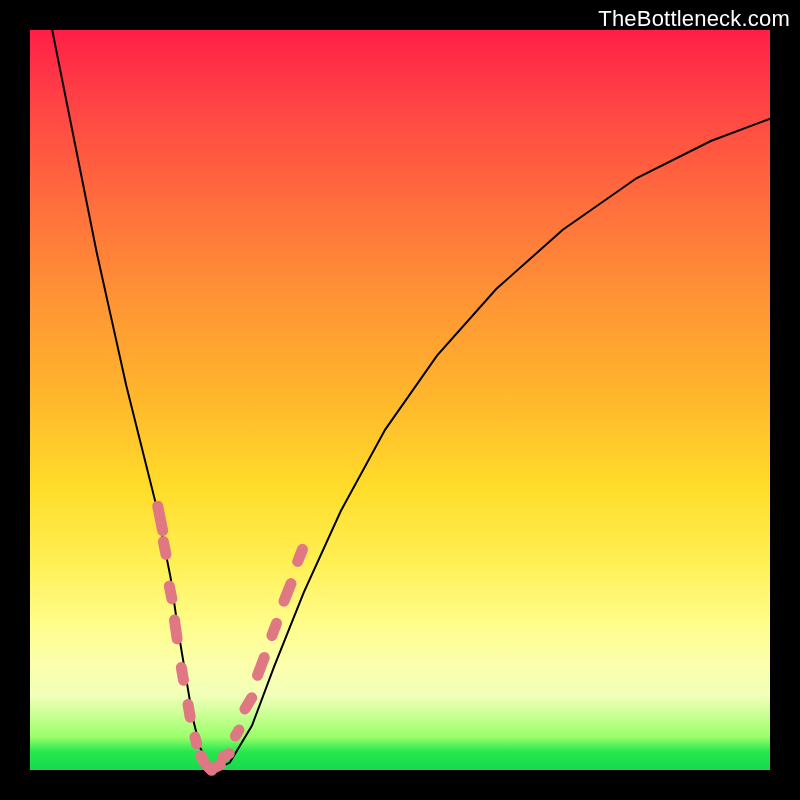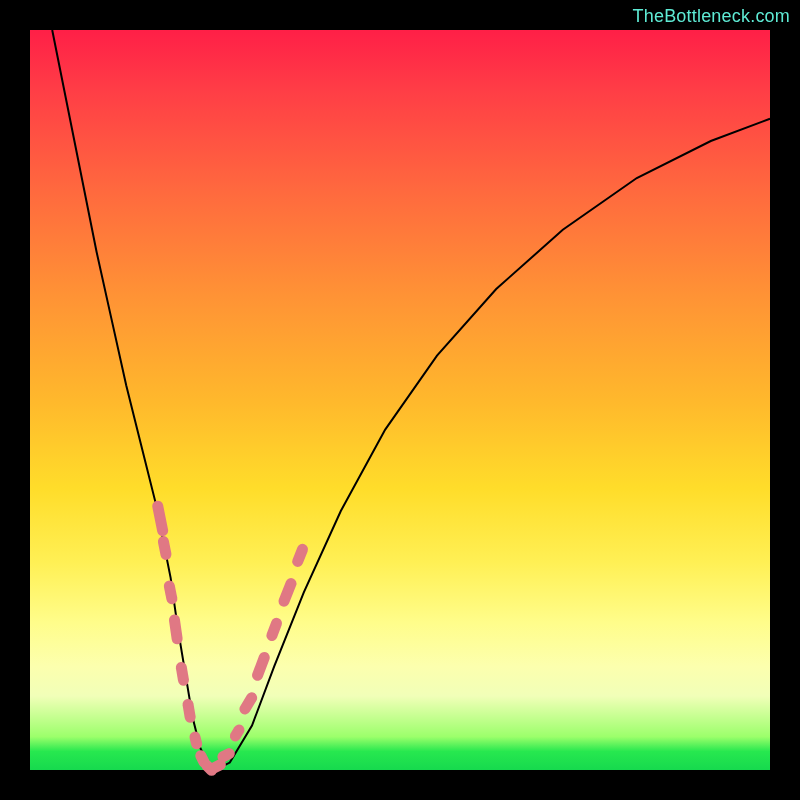--- a/index.html
+++ b/index.html
@@ -39,22 +39,22 @@
       #f1ffb8 90%,
       #9cff6b 95.5%,
       #27e84f 97.5%,
       #16d94e 100%
     );
   }
   .watermark {
     position: absolute;
     top: 6px;
     right: 10px;
-    color: #5eead4;
-    font-size: 18px;
+    color: #ffffff;
+    font-size: 22px;
     font-weight: 500;
     letter-spacing: 0.2px;
     user-select: none;
     text-align: right;
   }
   svg.curve {
     position: absolute;
     top: 0;
     left: 0;
     width: 740px;

